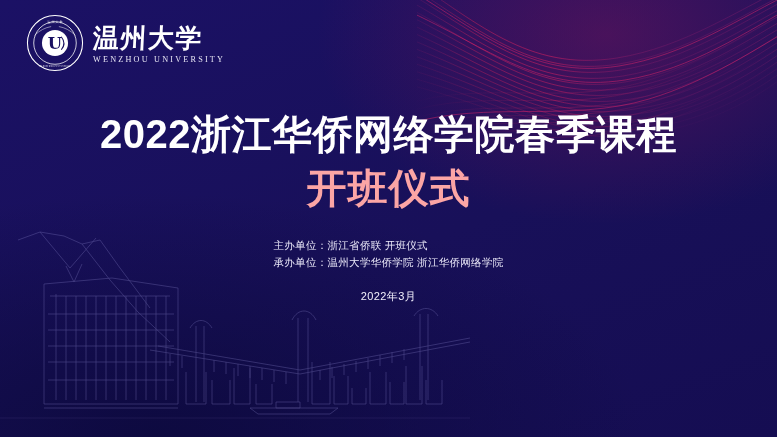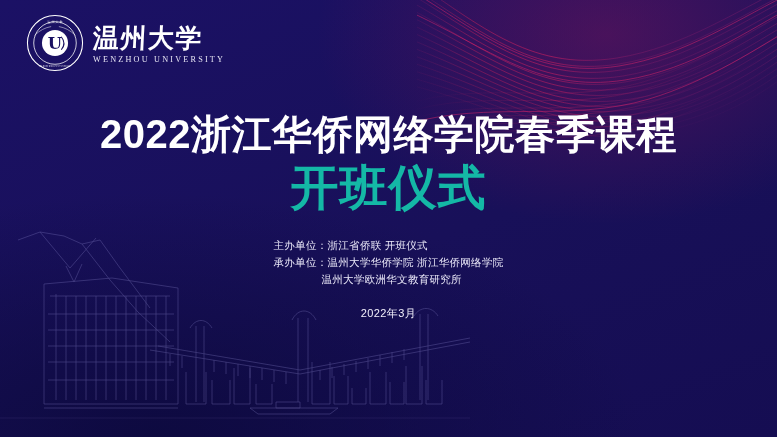--- a/index.html
+++ b/index.html
@@ -92,22 +92,22 @@
   .title {
     color: #ffffff;
     font-size: 40px;
     font-weight: 700;
     line-height: 54px;
     letter-spacing: 0.5px;
     white-space: nowrap;
     text-align: center;
   }
   .title-line2 {
-    color: #14b8a6;
-    font-size: 48px;
+    color: #fca5a5;
+    font-size: 40px;
     font-weight: 700;
     line-height: 54px;
     letter-spacing: 1px;
     white-space: nowrap;
   }
   .orgs {
     margin-top: 22px;
     display: inline-block;
     text-align: left;
   }
@@ -264,19 +264,18 @@
     </div>
   </div>
 
   <div class="content">
     <div class="title">2022浙江华侨网络学院春季课程</div>
     <div class="title-line2">开班仪式</div>
 
     <div class="orgs">
       <div class="org-line">主办单位：浙江省侨联  开班仪式</div>
       <div class="org-line">承办单位：温州大学华侨学院  浙江华侨网络学院</div>
-      <div class="org-line indent">温州大学欧洲华文教育研究所</div>
     </div>
 
     <div class="date">2022年3月</div>
   </div>
 
 </div>
 
 </body></html>

